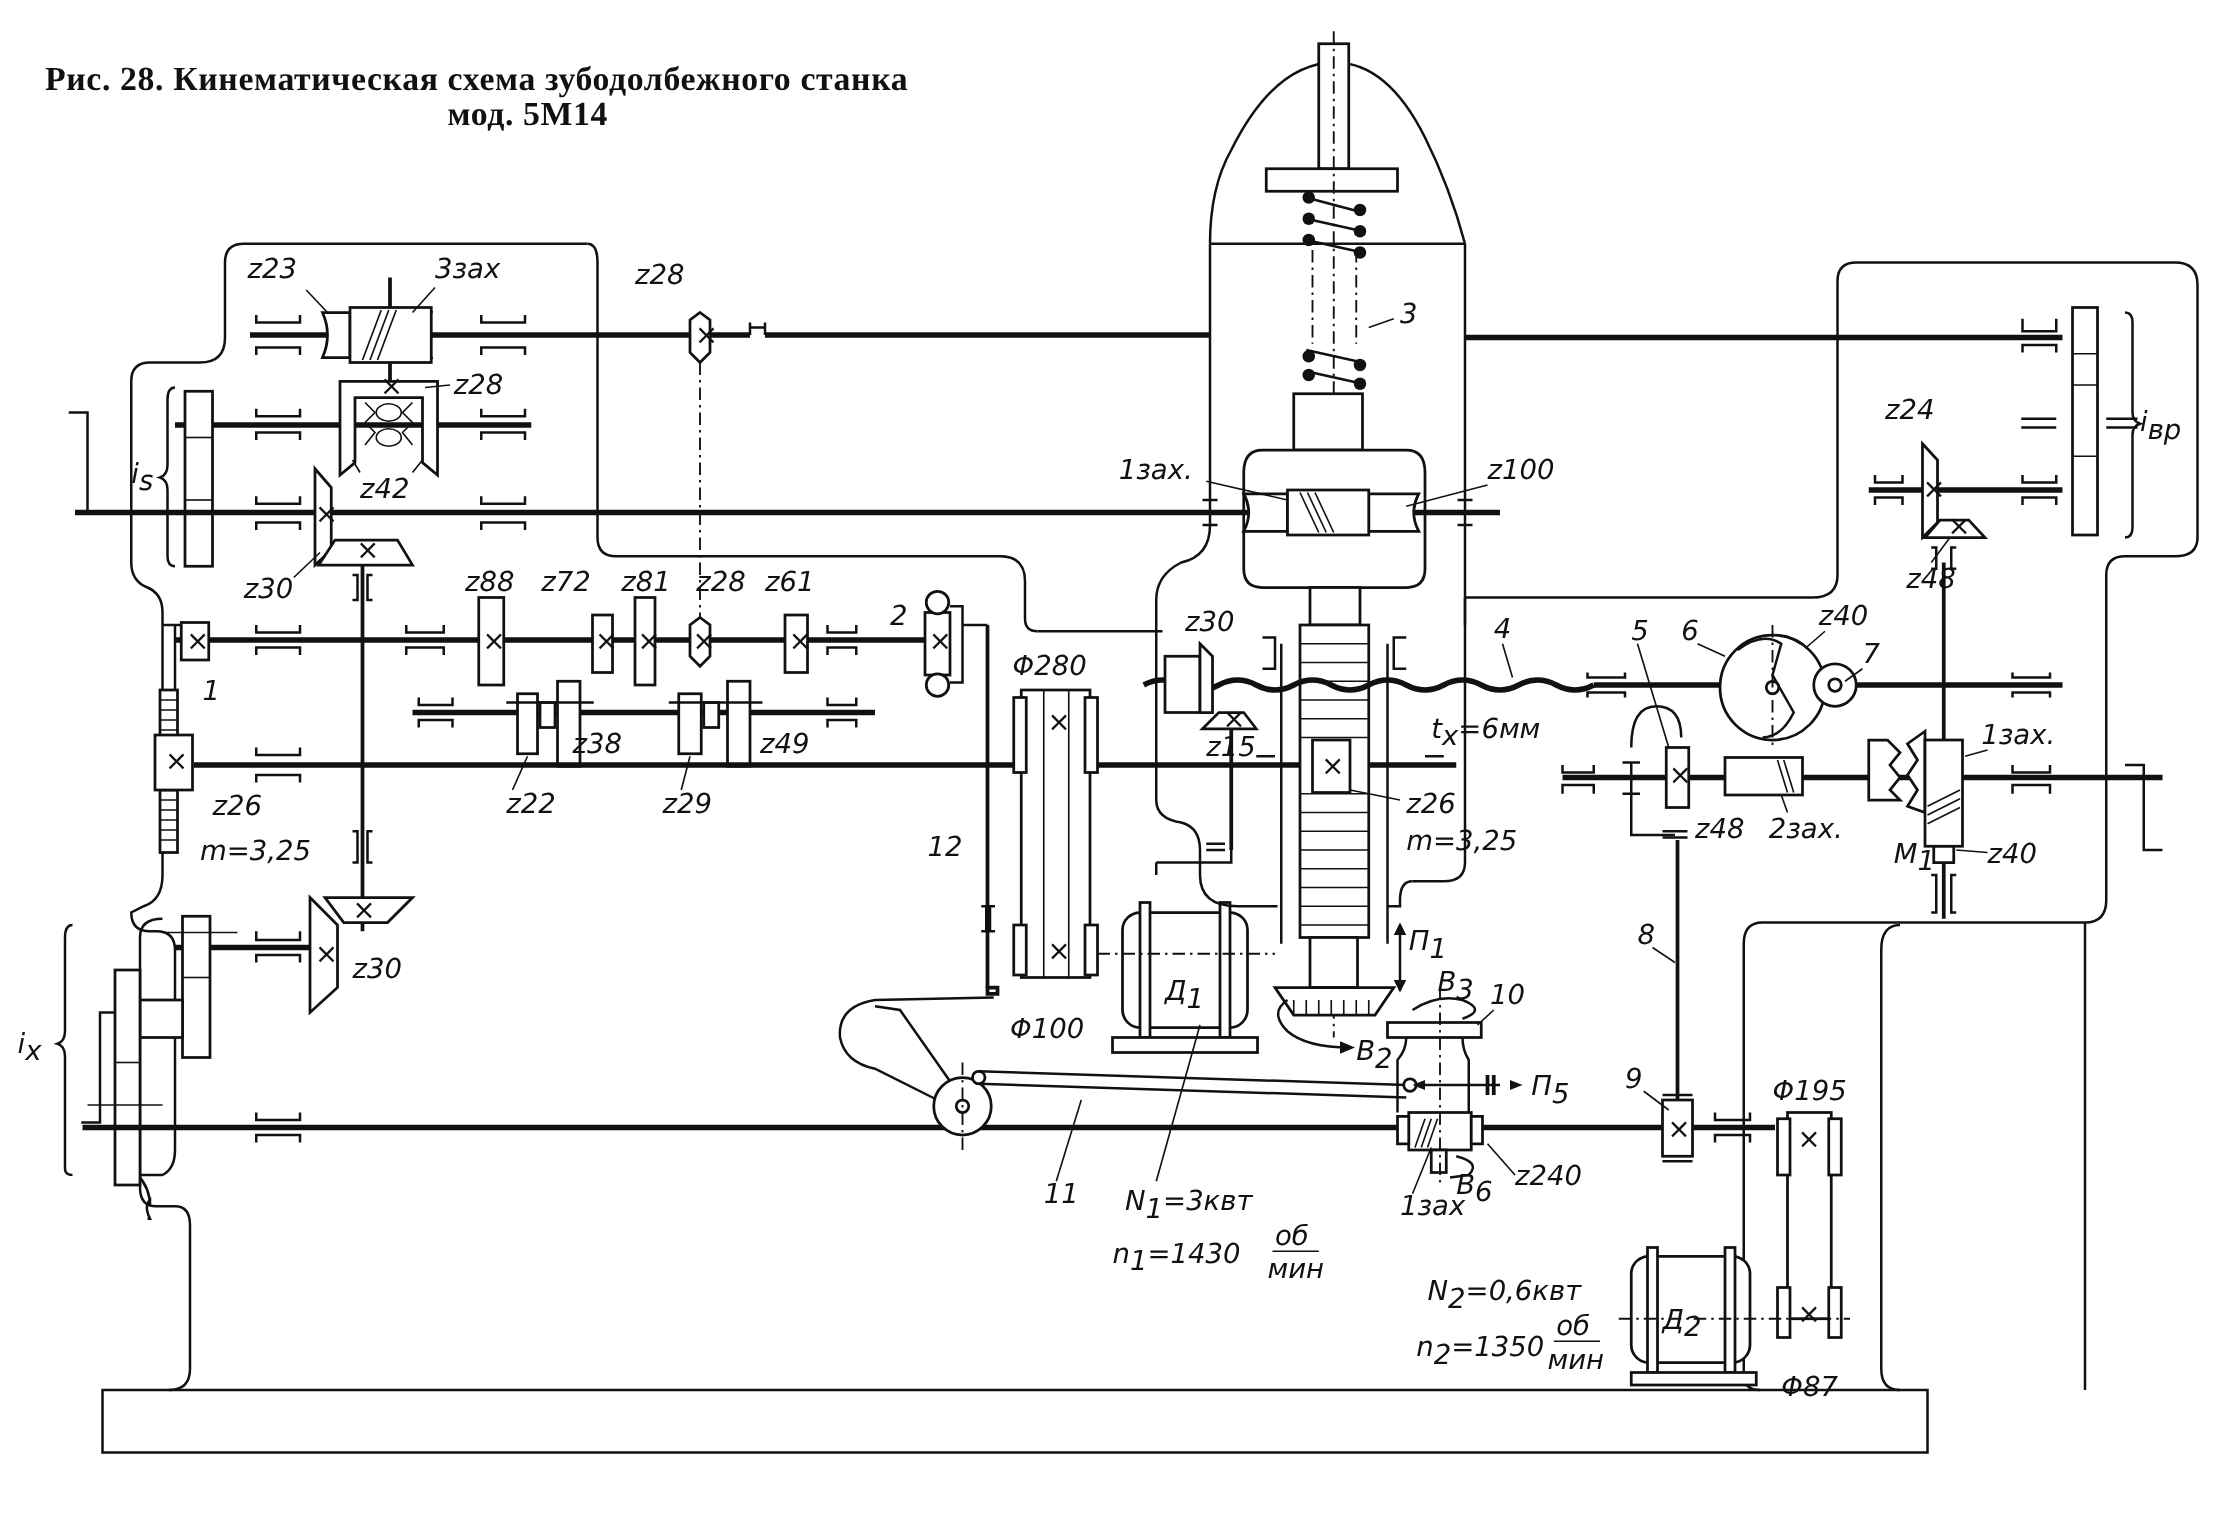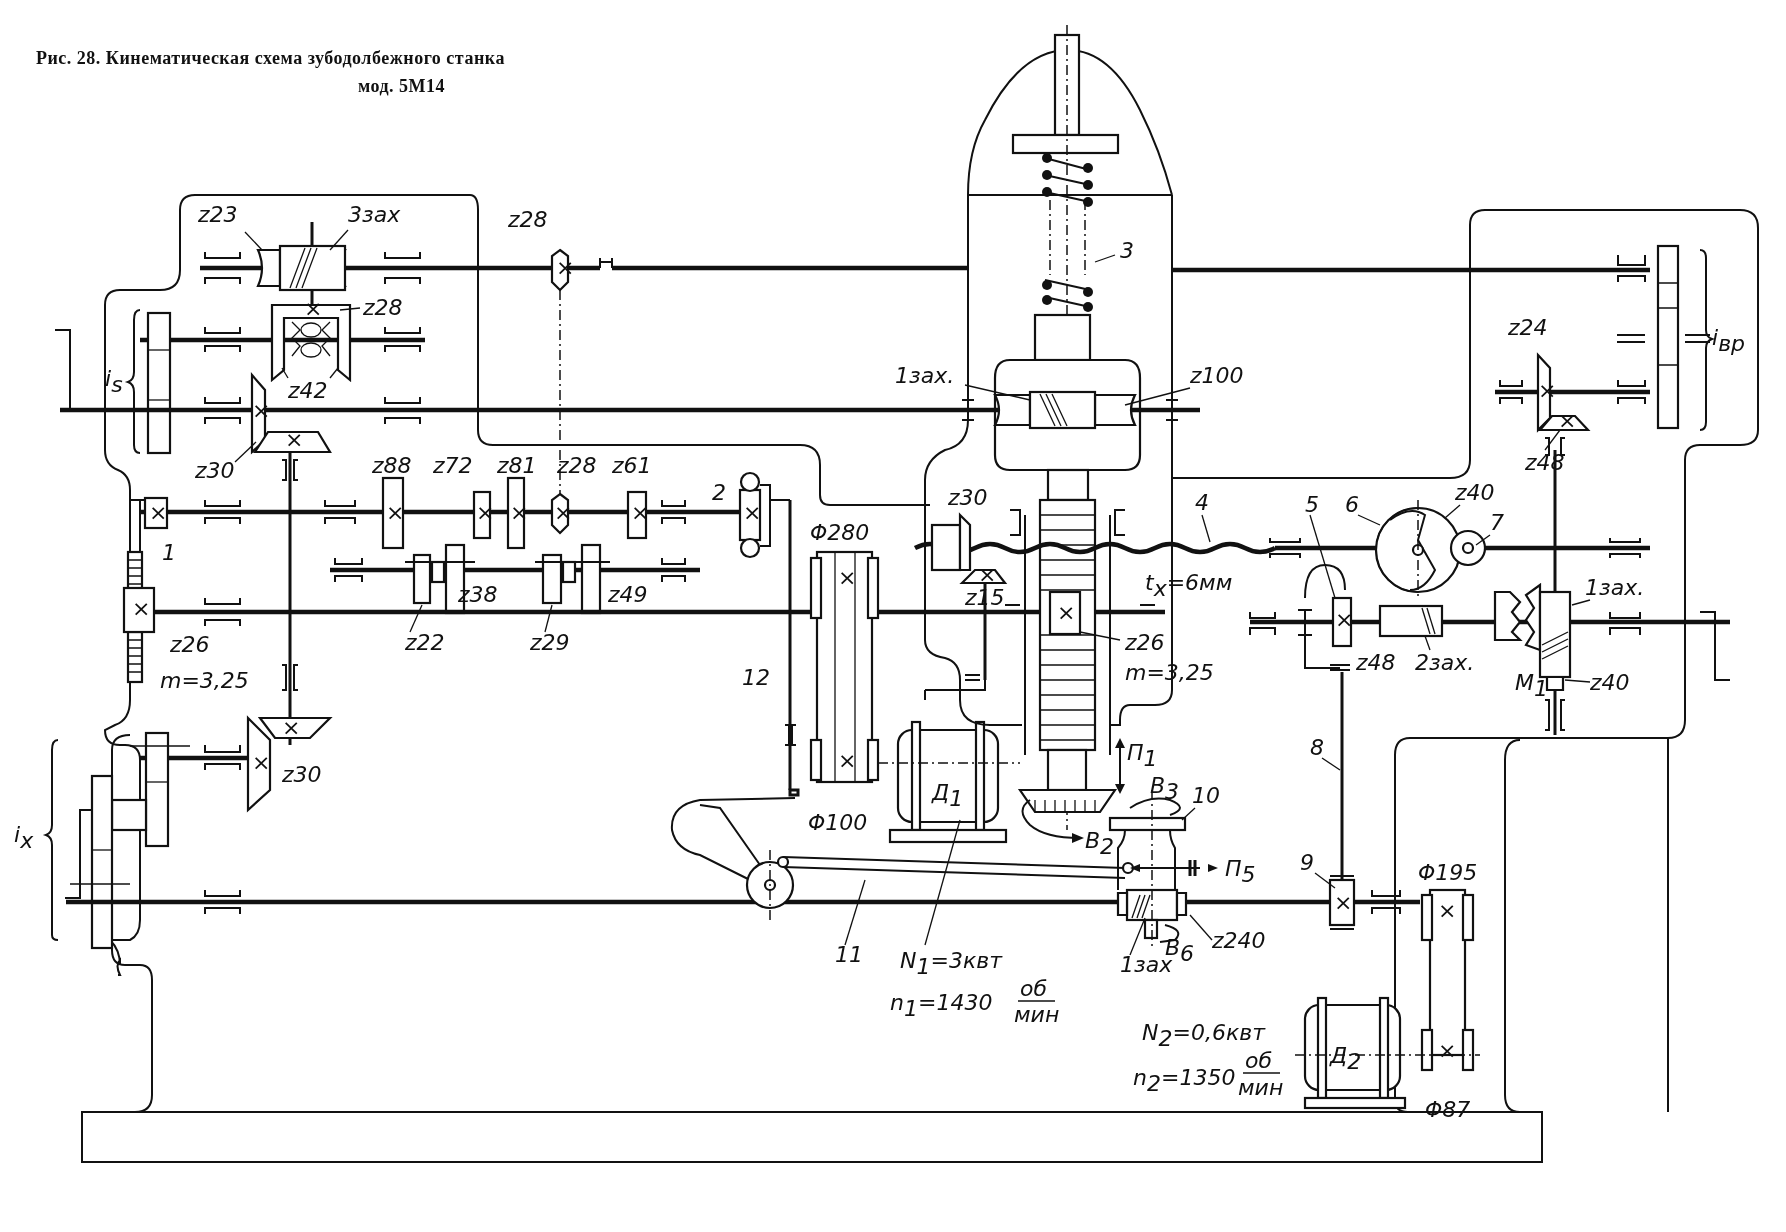--- a/index.html
+++ b/index.html
@@ -1,17 +1,17 @@
 <!DOCTYPE html>
 <html><head>
 <meta charset="utf-8">
 <style>
   html, body { margin:0; padding:0; background:#ffffff; }
   body { width:1786px; height:1232px; position:relative; overflow:hidden; }
-  .title { position:absolute; font-family:"Liberation Serif", serif; font-weight:bold; color:#111; font-size:18px; letter-spacing:0.5px; }
+  .title { position:absolute; font-family:"Liberation Serif", serif; font-weight:bold; color:#111; font-size:27px; letter-spacing:0.5px; }
   #title-line1 { left:36px; top:48px; }
   #title-line2 { left:358px; top:76px; }
   svg#diagram { position:absolute; left:0; top:0; }
   svg text.lbl { font-family:"DejaVu Sans", sans-serif; font-style:italic; font-size:22px; fill:#111; }
   .ln { stroke:#111; fill:none; stroke-width:2; }
   .th { stroke:#111; fill:none; stroke-width:4.5; }
   .md { stroke:#111; fill:none; stroke-width:3; }
   .thin { stroke:#111; fill:none; stroke-width:1.3; }
   .dash { stroke:#111; fill:none; stroke-width:1.5; stroke-dasharray:10 4 2 4; }
   .g { stroke:#111; fill:#fff; stroke-width:2.2; }

